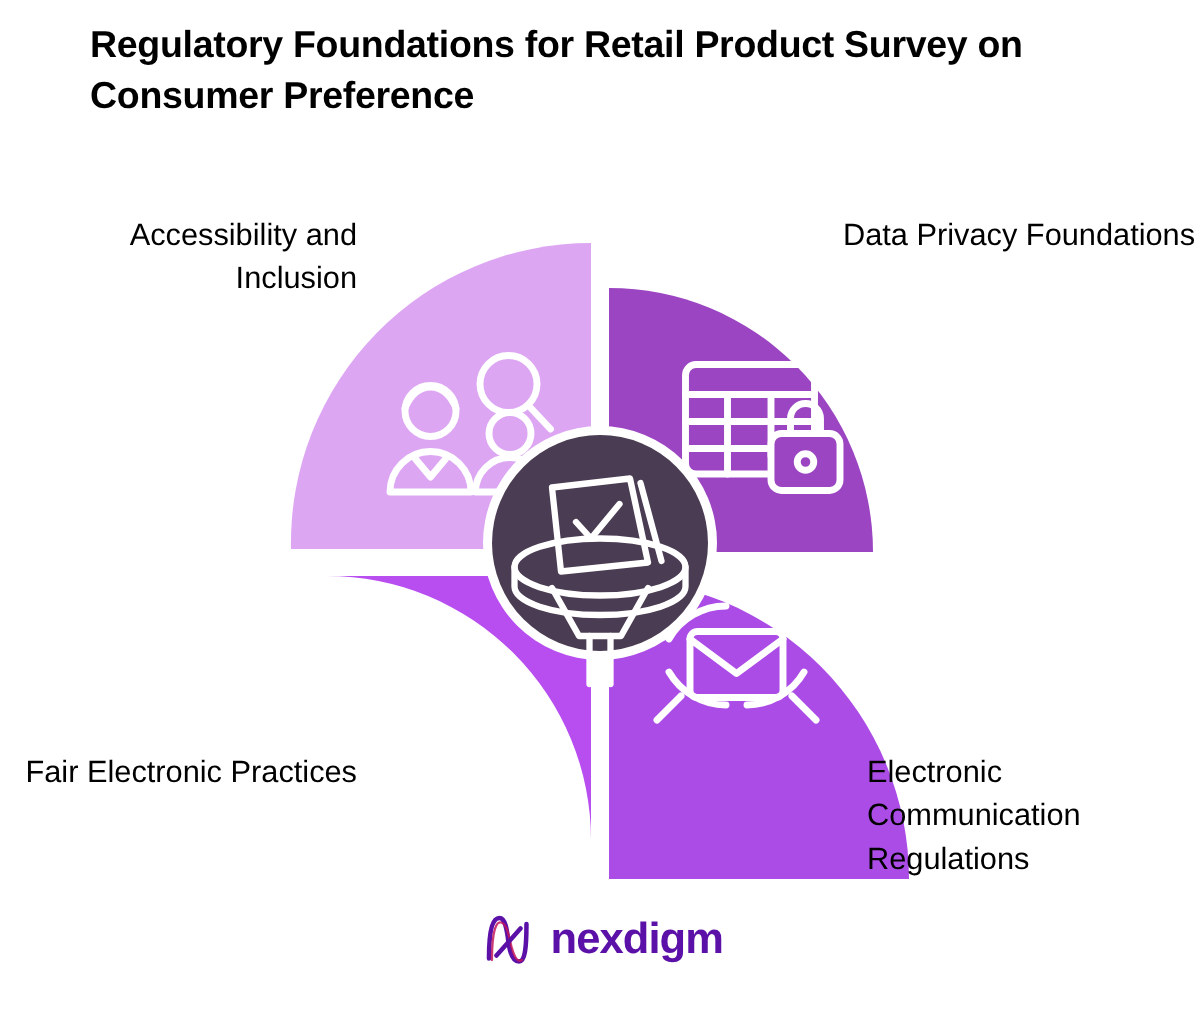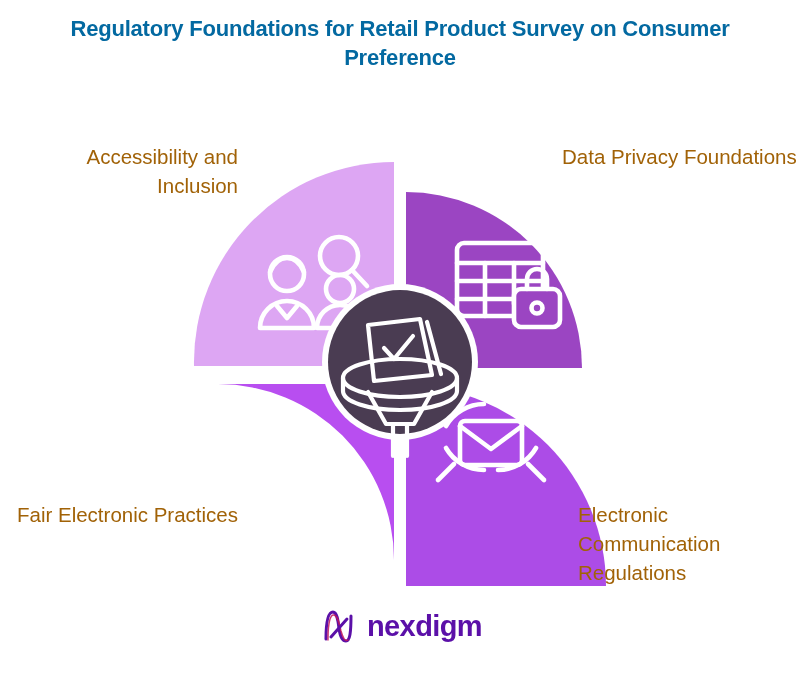--- a/index.html
+++ b/index.html
@@ -15,26 +15,25 @@
     font-family: "Liberation Sans", sans-serif;
     color: #3c3c3c;
   }
 
   
   #page-title {
     position: absolute;
     top: 14px;
     left: 60px;
     width: 680px;
-    text-align: center;
-    font-size: 22px;
+    font-size: 25px;
     font-weight: bold;
     line-height: 1.34;
     letter-spacing: -0.2px;
-    color: #0369a1;
+    color: #000000;
   }
 
   
   #diagram {
     position: absolute;
     left: 0;
     top: 108px;
     width: 800px;
     height: 500px;
   }
@@ -45,21 +44,21 @@
     width: 500px;
     height: 470px;
     display: block;
   }
 
   
   .q-label {
     position: absolute;
     font-size: 20.5px;
     line-height: 1.42;
-    color: #a16207;
+    color: #000000;
     white-space: pre-line;
   }
   .q-label.right-al { text-align: right; }
   .q-label.left-al  { text-align: left; }
 
   #label-accessibility {
     left: 10px;  top: 34px;  width: 228px;
   }
   #label-privacy {
     left: 562px; top: 34px;  width: 235px;

